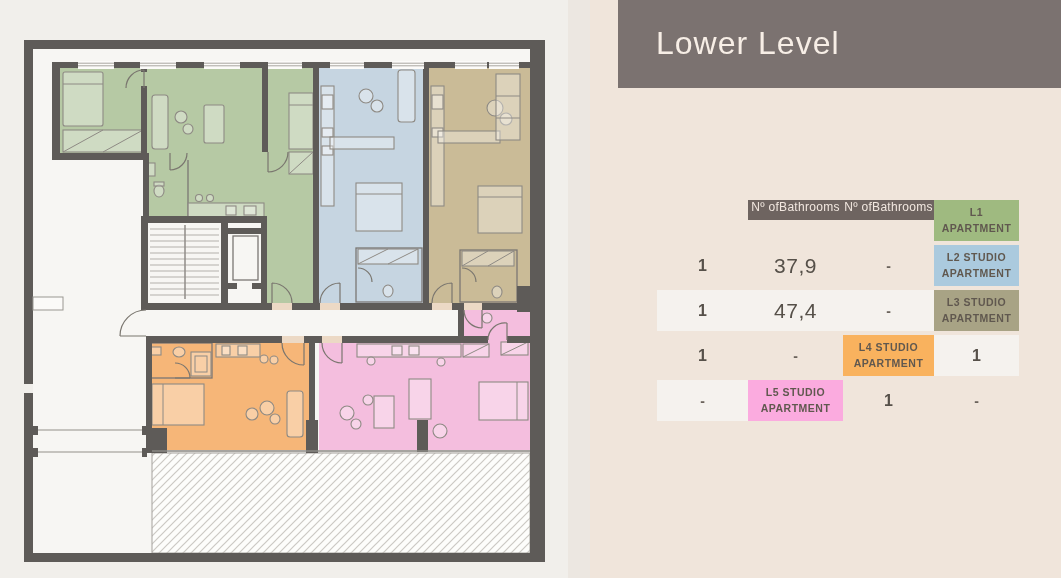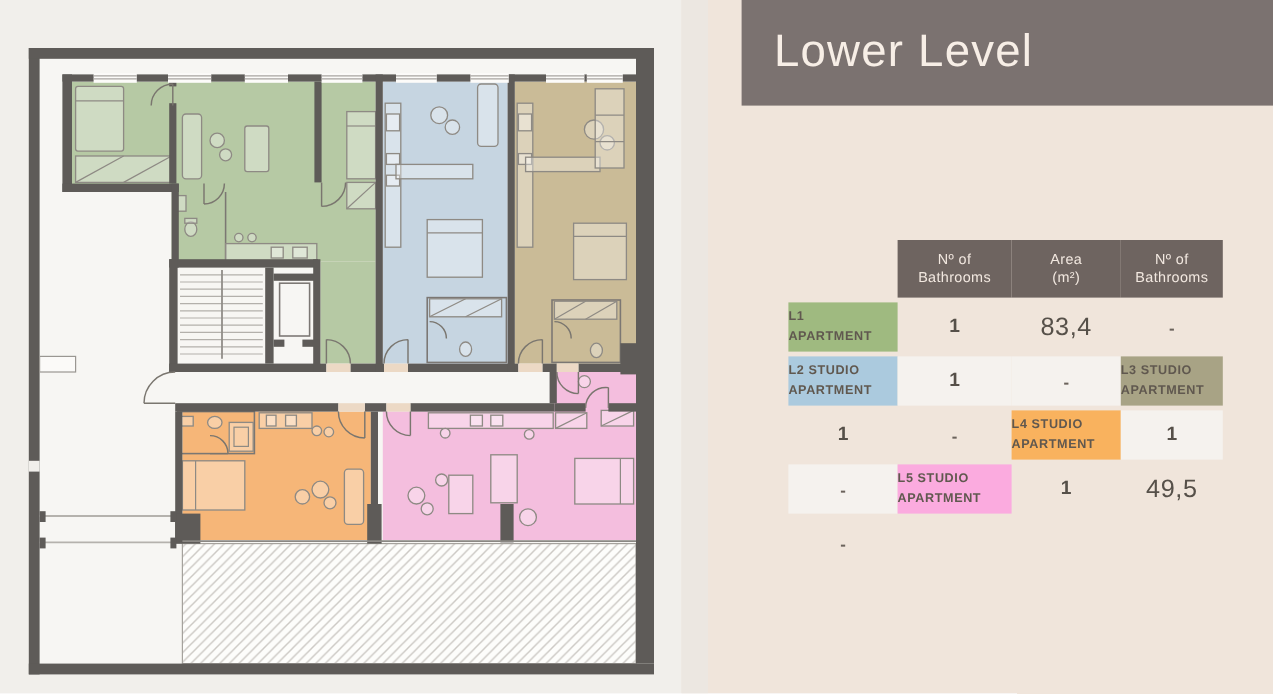--- a/index.html
+++ b/index.html
@@ -3,31 +3,31 @@
 <meta charset="utf-8">
 <style>
   html,body{margin:0;padding:0;background:#ffffff}
   .stage{position:relative;width:1061px;height:578px;overflow:hidden;
          font-family:"Liberation Sans",sans-serif;background:var(--c-page_left,#f1efeb)}
 
   
   .right{position:absolute;left:568px;top:0;width:493px;height:578px;background:var(--c-page_right,#f0e5db)}
   .strip{position:absolute;left:0;top:0;width:22px;height:578px;background:var(--c-strip,#ece7e1)}
   .titlebar{position:absolute;left:618px;top:0;width:443px;height:88px;background:var(--c-header_bar,#7b7270)}
-  .titlebar span{display:block;padding-left:27px;line-height:86px;font-size:38px;
+  .titlebar span{display:block;padding-left:38px;line-height:86px;font-size:32px;
                  letter-spacing:1px;color:var(--c-header_text,#f7eee6)}
 
   
   .aptable{position:absolute;left:657px;top:200px;display:grid;
            grid-template-columns:91px 95px 91px 85px;row-gap:4px}
   .th{background:var(--c-table_header,#6e6460);color:var(--c-table_header_text,#f2e8e0);
-      font-size:12px;line-height:1.28;text-align:center;height:48px;display:flex;
-      flex-direction:column;justify-content:center;letter-spacing:.3px}
+      font-size:12px;line-height:1.28;text-align:left;height:20px;display:flex;
+      flex-direction:row;justify-content:center;letter-spacing:.3px}
   .th.empty{background:transparent}
-  .lab{height:41px;display:flex;flex-direction:column;justify-content:center;
+  .lab{height:41px;display:flex;flex-direction:column;justify-content:center;text-align:center;
        font-size:10.5px;font-weight:bold;letter-spacing:.5px;line-height:1.45;
        color:var(--c-label_text,#60584f)}
   .lab-l1{background:var(--c-l1_label,#9fba80)}
   .lab-l2{background:var(--c-l2_label,#abcade)}
   .lab-l3{background:var(--c-l3_label,#a8a385)}
   .lab-l4{background:var(--c-l4_label,#f9b25e)}
   .lab-l5{background:var(--c-l5_label,#fbabdf)}
   .val{height:41px;display:flex;align-items:center;justify-content:center;
        color:var(--c-value_text,#565049)}
   .val.b{font-size:16px;font-weight:bold}
@@ -327,41 +327,38 @@
   </div>
 
   <div class="aptable">
 
     <div class="th empty"></div>
     <div class="th">
       <span>Nº of</span>
       <span>Bathrooms</span>
     </div>
     <div class="th">
-      <span>Area</span>
-      <span>(m²)</span>
-    </div>
-    <div class="th">
       <span>Nº of</span>
       <span>Bathrooms</span>
     </div>
 
     <div class="lab lab-l1">
       <span>L1</span>
       <span>APARTMENT</span>
     </div>
     <div class="val b">1</div>
-    <div class="val a">83,4</div>
+    <div class="val a">37,9</div>
     <div class="val d">-</div>
 
     <div class="lab lab-l2">
       <span>L2 STUDIO</span>
       <span>APARTMENT</span>
     </div>
     <div class="val b rowalt">1</div>
+    <div class="val a rowalt">47,4</div>
     <div class="val d rowalt">-</div>
 
     <div class="lab lab-l3">
       <span>L3 STUDIO</span>
       <span>APARTMENT</span>
     </div>
     <div class="val b">1</div>
     <div class="val d">-</div>
 
     <div class="lab lab-l4">
@@ -369,17 +366,16 @@
       <span>APARTMENT</span>
     </div>
     <div class="val b rowalt">1</div>
     <div class="val d rowalt">-</div>
 
     <div class="lab lab-l5">
       <span>L5 STUDIO</span>
       <span>APARTMENT</span>
     </div>
     <div class="val b">1</div>
-    <div class="val a">49,5</div>
     <div class="val d">-</div>
   </div>
 
 </div>
 
 </body></html>

